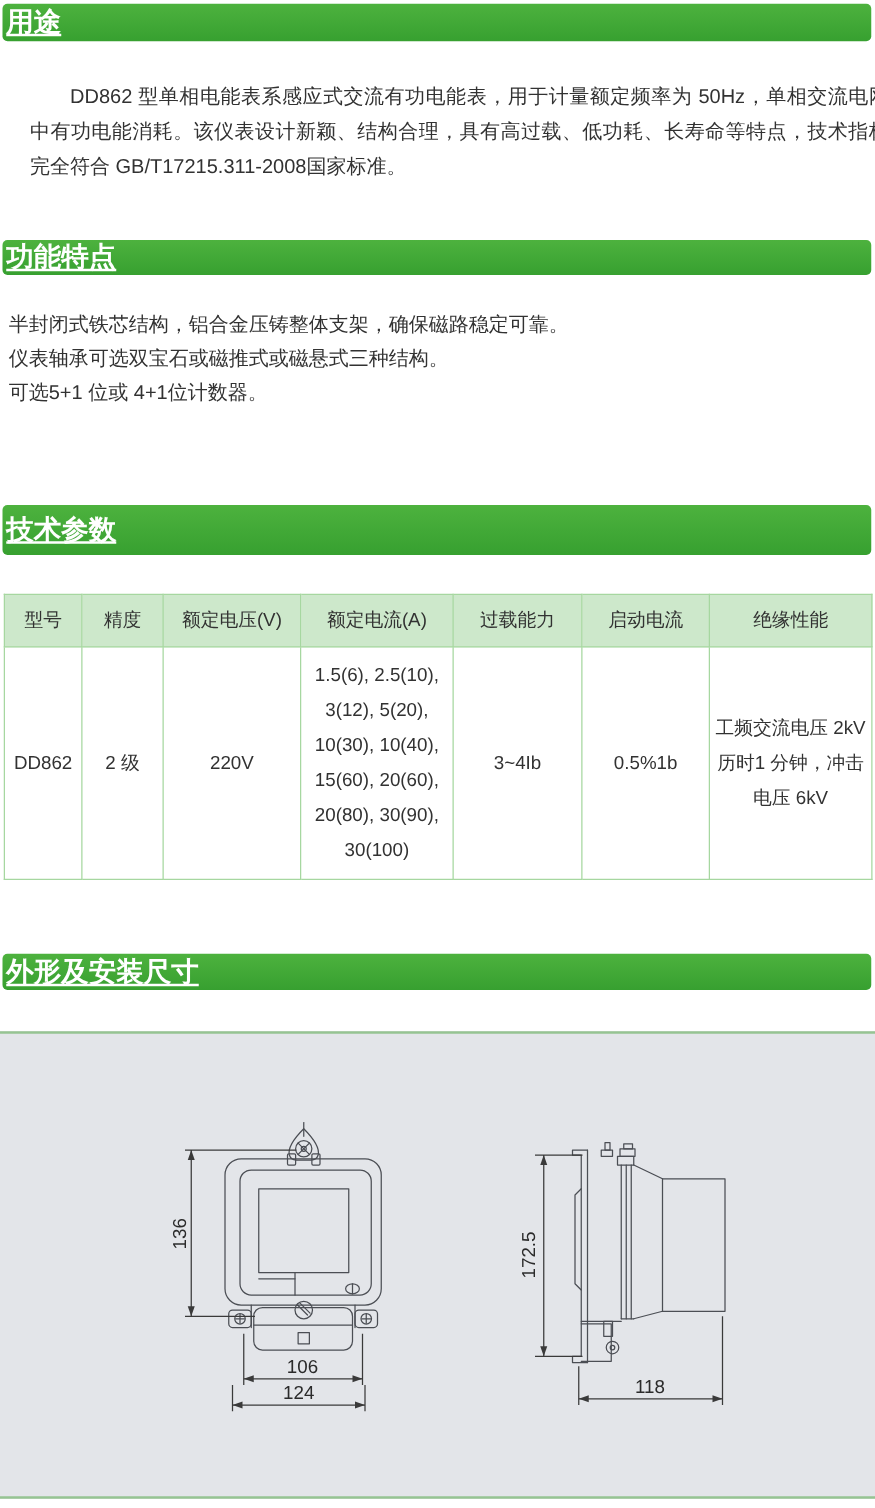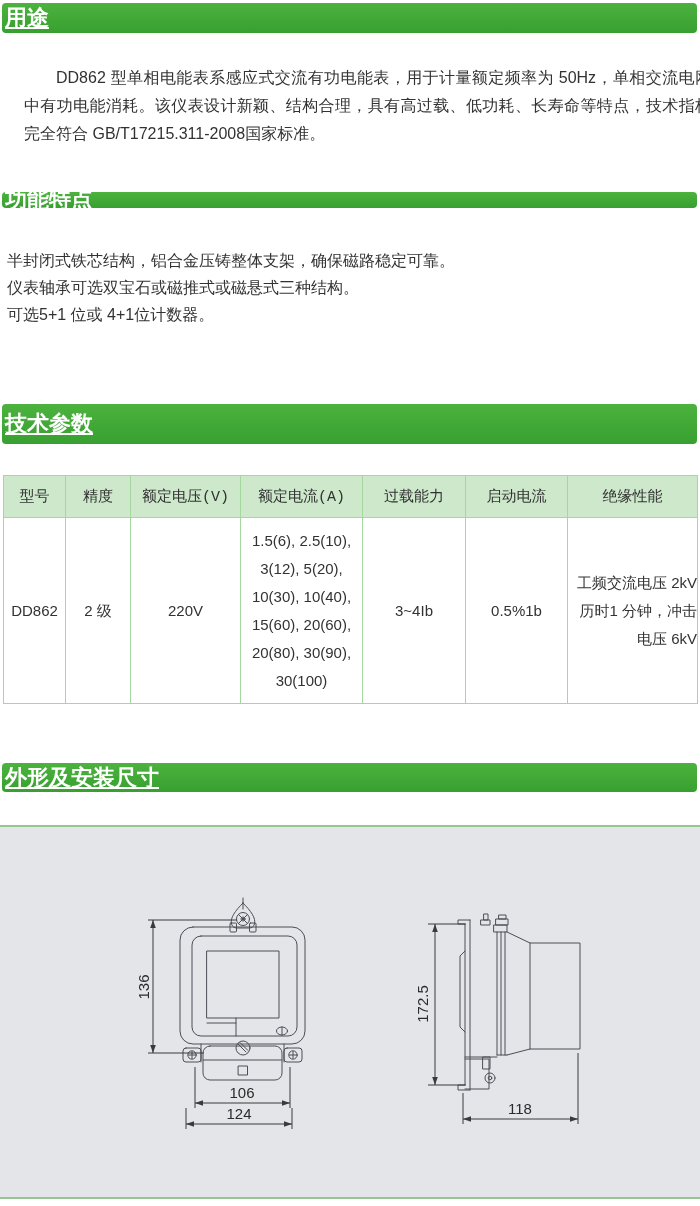--- a/index.html
+++ b/index.html
@@ -14,39 +14,39 @@
   html,body{margin:0;padding:0;background:#fff;}
   body{width:700px;height:1206px;position:relative;overflow:hidden;
        font-family:"Liberation Sans","DejaVu Sans",sans-serif;color:var(--text-color);}
   .page{position:absolute;inset:0;background:#fff;}
 
   .bar{position:absolute;left:2px;width:695px;border-radius:4px;
        background:linear-gradient(#4db23e,#37a030);
        color:#fff;font-weight:bold;font-size:22px;
        display:flex;align-items:center;padding-left:3px;text-decoration:underline;}
   .bar-usage{top:3px;height:30px;}
-  .bar-features{top:192px;height:16px;}
+  .bar-features{top:192px;height:28px;}
   .bar-params{top:404px;height:40px;}
   .bar-dims{top:763px;height:29px;}
 
   .para{position:absolute;top:47px;left:7px;width:687px;margin:17px;
         font-size:16px;line-height:28px;text-indent:2em;text-align:justify;}
 
   .features{position:absolute;top:247px;left:7px;width:687px;
             font-size:16px;line-height:27px;}
 
   table.params{position:absolute;top:475px;left:3px;width:694px;
                border-collapse:collapse;table-layout:fixed;
                font-size:15px;text-align:center;}
   table.params th,table.params td{border:1px solid var(--table-border);
                padding:0;font-weight:normal;vertical-align:middle;}
-  table.params th{height:42px;background:var(--table-header-bg);font-family:Liberation Mono, monospace;}
+  table.params th{height:42px;background:var(--table-header-bg);}
   table.params td{height:186px;line-height:28px;background:#fff;}
   td.pre{white-space:pre-line;}
-  td.left{text-align:right;padding:0 8px;}
+  td.left{text-align:center;padding:0 8px;}
 
   .panel{position:absolute;top:825px;left:0;width:700px;height:374px;
          background:var(--panel-bg);
          border-top:2px solid var(--panel-border);
          border-bottom:2px solid var(--panel-border);}
   .panel svg{display:block;}
   svg text{font:15px "Liberation Sans","DejaVu Sans",sans-serif;
            fill:#2b2b2b;stroke:none;}
   .outline{fill:none;stroke:#4b4e54;stroke-width:1;stroke-linejoin:round;stroke-linecap:round;}
   .dim{stroke:#3a3a3a;stroke-width:1;fill:none;}

